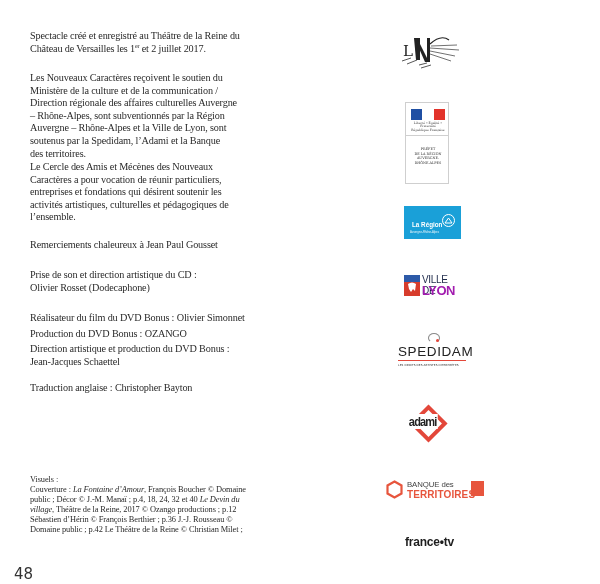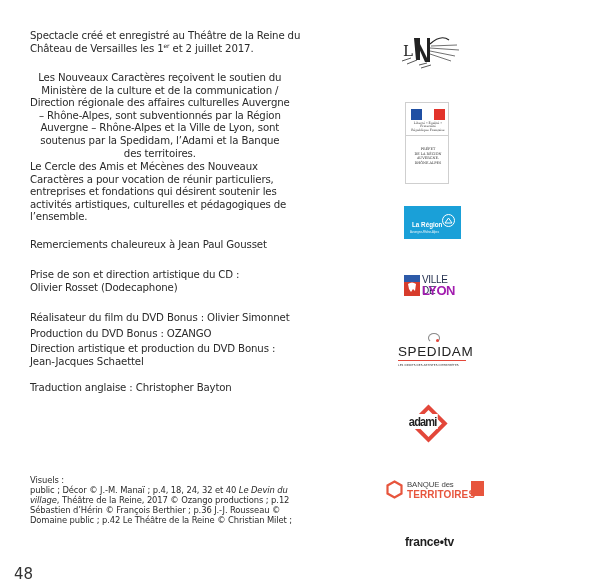--- a/index.html
+++ b/index.html
@@ -1,18 +1,18 @@
 <!DOCTYPE html>
 <html><head>
 <meta charset="utf-8">
 <style>
   * { box-sizing: border-box; margin: 0; padding: 0; }
   html, body { width: 600px; height: 584px; background: #ffffff; overflow: hidden; }
   body { position: relative; font-family: "DejaVu Sans", sans-serif; color: #2b2b2b; }
-  .p { position: absolute; left: 30px; font-size: 10.2px; line-height: 12.6px; color: #2a2a2a; letter-spacing: -0.15px; white-space: nowrap; }
+  .p { position: absolute; left: 30px; font-size: 10.2px; line-height: 12.6px; color: #2a2a2a; letter-spacing: -0.15px; white-space: nowrap; font-family: Liberation Serif, serif; }
   .p span.line { display: block; }
   sup { font-size: 6px; vertical-align: 4px; line-height: 0; }
   .small { font-size: 8.4px; line-height: 10.1px; letter-spacing: -0.1px; }
   .page-num { position: absolute; left: 14px; top: 565px; font-size: 15px; color: #333; }
   .logo { position: absolute; }
   em { font-style: italic; }
 
   
   .ln { left: 397px; top: 30px; width: 70px; height: 40px; }
   
@@ -54,21 +54,21 @@
   .ftv { left: 405px; top: 535px; font-family: "Liberation Sans", sans-serif; font-size: 12px; font-weight: bold; color: #1e1e1e; letter-spacing: -0.2px; }
 </style>
 </head>
 <body>
 
 <div class="p" style="top:30px;">
   <span class="line">Spectacle créé et enregistré au Théâtre de la Reine du</span>
   <span class="line"><span>Château de Versailles les 1</span><sup>er</sup><span> et 2 juillet 2017.</span></span>
 </div>
 
-<div class="p" style="top:72px;text-align:center;">
+<div class="p" style="top:72px;">
   <span class="line">Les Nouveaux Caractères reçoivent le soutien du</span>
   <span class="line">Ministère de la culture et de la communication /</span>
   <span class="line">Direction régionale des affaires culturelles Auvergne</span>
   <span class="line">– Rhône-Alpes, sont subventionnés par la Région</span>
   <span class="line">Auvergne – Rhône-Alpes et la Ville de Lyon, sont</span>
   <span class="line">soutenus par la Spedidam, l’Adami et la Banque</span>
   <span class="line">des territoires.</span>
 </div>
 
 <div class="p" style="top:161px;">
@@ -94,20 +94,21 @@
   <span class="line">Direction artistique et production du DVD Bonus :</span>
   <span class="line">Jean-Jacques Schaettel</span>
 </div>
 
 <div class="p" style="top:382px;">
   <span class="line">Traduction anglaise : Christopher Bayton</span>
 </div>
 
 <div class="p small" style="top:475px;">
   <span class="line">Visuels :</span>
+  <span class="line"><span>Couverture : </span><em>La Fontaine d’Amour</em><span>, François Boucher © Domaine</span></span>
   <span class="line"><span>public ; Décor © J.-M. Manaï ; p.4, 18, 24, 32 et 40 </span><em>Le Devin du</em></span>
   <span class="line"><em>village</em><span>, Théâtre de la Reine, 2017 © Ozango productions ; p.12</span></span>
   <span class="line">Sébastien d’Hérin © François Berthier ; p.36 J.-J. Rousseau ©</span>
   <span class="line">Domaine public ; p.42 Le Théâtre de la Reine © Christian Milet ;</span>
 </div>
 
 <div class="page-num">48</div>
 
 <div class="logo ln">
   <svg width="70" height="40" viewBox="0 0 70 40">

